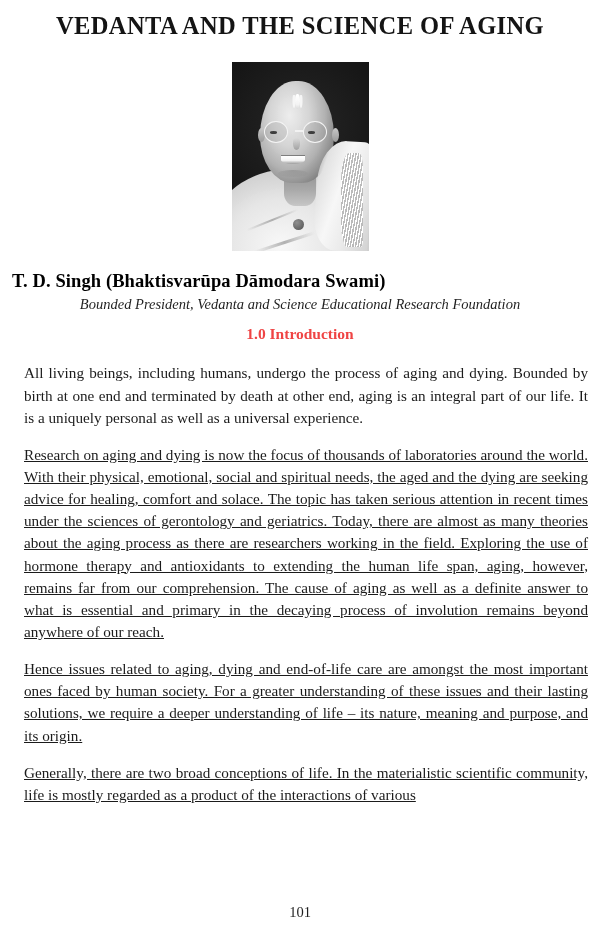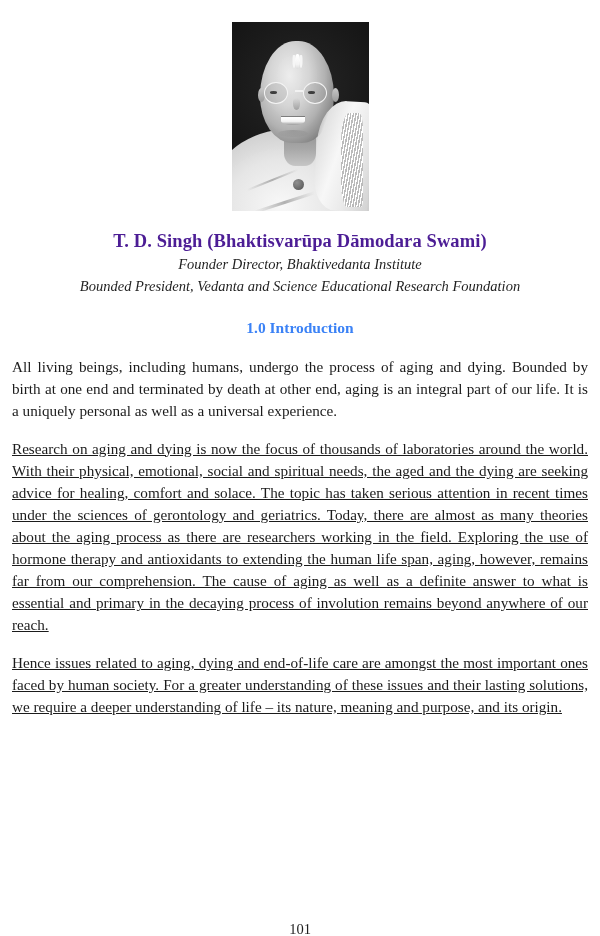--- a/index.html
+++ b/index.html
@@ -218,77 +218,79 @@
     width: 7px;
     height: 14px;
     border-radius: 50%;
     background: linear-gradient(180deg, #c5c5c3, #9a9a98);
   }
   .p-ear-l { left: 19.5%; }
   .p-ear-r { left: 73%; }
 
   
   .author-name {
-    text-align: center;
+    text-align: left;
     font-size: 18.5px;
     font-weight: bold;
-    color: #4c1d95;
+    color: #000000;
     margin-top: 20px;
     letter-spacing: 0.1px;
   }
   .author-role {
     text-align: center;
     font-style: italic;
     font-size: 14.5px;
     color: #1f1f1f;
     margin-top: 3px;
     line-height: 1.28;
   }
 
   
   .section-heading {
     text-align: center;
     font-size: 15.5px;
     font-weight: bold;
-    color: #3b82f6;
-    margin-top: 24px;
+    color: #ef4444;
+    margin-top: 12px;
   }
 
   
   .body-text {
     margin-top: 19px;
     font-size: 15.2px;
     line-height: 1.455;
     text-align: justify;
     text-justify: inter-word;
     color: #1b1b1b;
     hyphens: none;
+    margin-left: 12px;
   }
   .body-text + .body-text {
     margin-top: 14px;
     text-decoration: underline;
   }
 
   
   .folio {
     position: absolute;
     left: 0;
     right: 0;
-    bottom: 20px;
+    bottom: 28px;
     text-align: center;
     font-size: 14.5px;
     color: #1f1f1f;
   }
 </style>
 </head>
 <body>
 
 <div class="page">
 
 
+  <h1 class="chapter-title">VEDANTA AND THE SCIENCE OF AGING</h1>
 
   <div class="portrait-wrap">
     <div class="portrait">
       <div class="p-bg"></div>
       <div class="p-robe"></div>
       <div class="p-neck"></div>
       <div class="p-head"></div>
       <div class="p-ear-l"></div>
       <div class="p-ear-r"></div>
       <div class="p-tilaka"></div>
@@ -303,28 +305,28 @@
       <div class="p-drape"></div>
       <div class="p-fringe"></div>
       <div class="p-fold1"></div>
       <div class="p-fold2"></div>
       <div class="p-button"></div>
     </div>
   </div>
 
   <div class="author-name">T. D. Singh (Bhaktisvarūpa Dāmodara Swami)</div>
 
-  <div class="author-role">Founder Director, Bhaktivedanta Institute</div>
 
   <div class="author-role">Bounded President, Vedanta and Science Educational Research Foundation</div>
 
   <h2 class="section-heading">1.0 Introduction</h2>
 
   <p class="body-text">All living beings, including humans, undergo the process of aging and dying. Bounded by birth at one end and terminated by death at other end, aging is an integral part of our life. It is a uniquely personal as well as a universal experience.</p>
 
   <p class="body-text">Research on aging and dying is now the focus of thousands of laboratories around the world. With their physical, emotional, social and spiritual needs, the aged and the dying are seeking advice for healing, comfort and solace. The topic has taken serious attention in recent times under the sciences of gerontology and geriatrics. Today, there are almost as many theories about the aging process as there are researchers working in the field. Exploring the use of hormone therapy and antioxidants to extending the human life span, aging, however, remains far from our comprehension. The cause of aging as well as a definite answer to what is essential and primary in the decaying process of involution remains beyond anywhere of our reach.</p>
 
   <p class="body-text">Hence issues related to aging, dying and end-of-life care are amongst the most important ones faced by human society. For a greater understanding of these issues and their lasting solutions, we require a deeper understanding of life – its nature, meaning and purpose, and its origin.</p>
 
+  <p class="body-text">Generally, there are two broad conceptions of life. In the materialistic scientific community, life is mostly regarded as a product of the interactions of various</p>
 
   <div class="folio">101</div>
 
 </div>
 
 </body></html>

